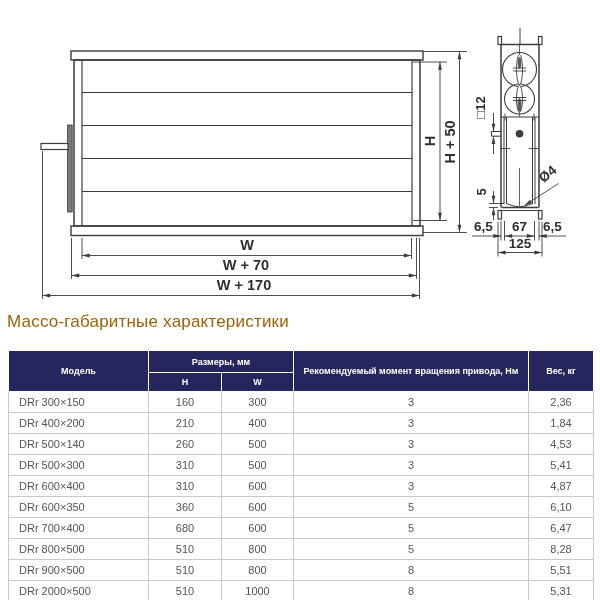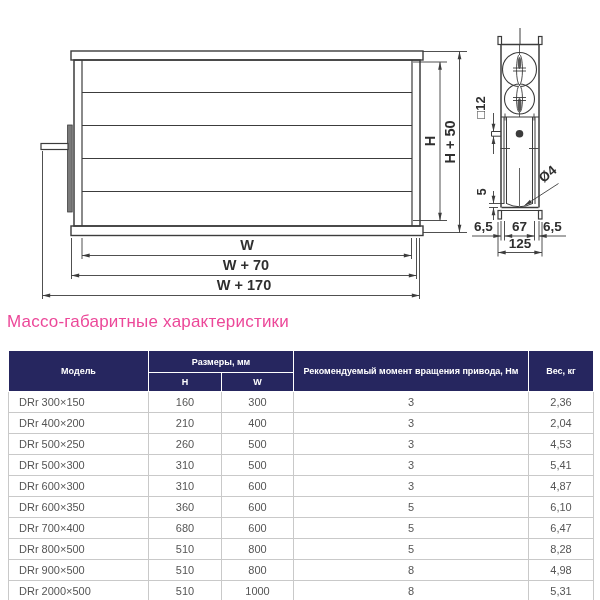--- a/index.html
+++ b/index.html
@@ -1,20 +1,20 @@
 <!DOCTYPE html>
 <html><head>
 <meta charset="utf-8">
 <style>
   html,body{margin:0;padding:0;background:#ffffff;}
   body{width:600px;height:600px;position:relative;overflow:hidden;
        font-family:"Liberation Sans",sans-serif;}
   .drawing{position:absolute;top:0;left:0;}
   .dim-text{font-family:"Liberation Sans",sans-serif;font-weight:700;fill:#2f2f2f;}
-  .section-title{position:absolute;top:312px;left:7px;font-size:17px;color:#ec4899;
+  .section-title{position:absolute;top:312px;left:7px;font-size:17px;color:#a16207;
        letter-spacing:.2px;}
   table.chars{position:absolute;top:350px;left:8px;width:585px;border-collapse:collapse;
        table-layout:fixed;}
   table.chars th{background:#26265f;color:#ffffff;font-size:9px;font-weight:700;
        border:1px solid #ffffff;padding:2px 3px;text-align:center;}
   table.chars thead tr:first-child th{height:17px;}
   table.chars thead tr:last-child th{height:14px;}
   table.chars td{font-size:11px;color:#555555;border:1px solid #c9c9c9;
        text-align:center;height:20px;padding:0 2px;}
   table.chars td:first-child{text-align:left;padding-left:10px;}
@@ -183,38 +183,38 @@
       <td>160</td>
       <td>300</td>
       <td>3</td>
       <td>2,36</td>
     </tr>
     <tr>
       <td>DRr 400×200</td>
       <td>210</td>
       <td>400</td>
       <td>3</td>
-      <td>2,04</td>
-    </tr>
-    <tr>
-      <td>DRr 500×250</td>
+      <td>1,84</td>
+    </tr>
+    <tr>
+      <td>DRr 500×140</td>
       <td>260</td>
       <td>500</td>
       <td>3</td>
       <td>4,53</td>
     </tr>
     <tr>
       <td>DRr 500×300</td>
       <td>310</td>
       <td>500</td>
       <td>3</td>
       <td>5,41</td>
     </tr>
     <tr>
-      <td>DRr 600×300</td>
+      <td>DRr 600×400</td>
       <td>310</td>
       <td>600</td>
       <td>3</td>
       <td>4,87</td>
     </tr>
     <tr>
       <td>DRr 600×350</td>
       <td>360</td>
       <td>600</td>
       <td>5</td>
@@ -232,21 +232,21 @@
       <td>510</td>
       <td>800</td>
       <td>5</td>
       <td>8,28</td>
     </tr>
     <tr>
       <td>DRr 900×500</td>
       <td>510</td>
       <td>800</td>
       <td>8</td>
-      <td>4,98</td>
+      <td>5,51</td>
     </tr>
     <tr>
       <td>DRr 2000×500</td>
       <td>510</td>
       <td>1000</td>
       <td>8</td>
       <td>5,31</td>
     </tr>
   </tbody>
 </table>

